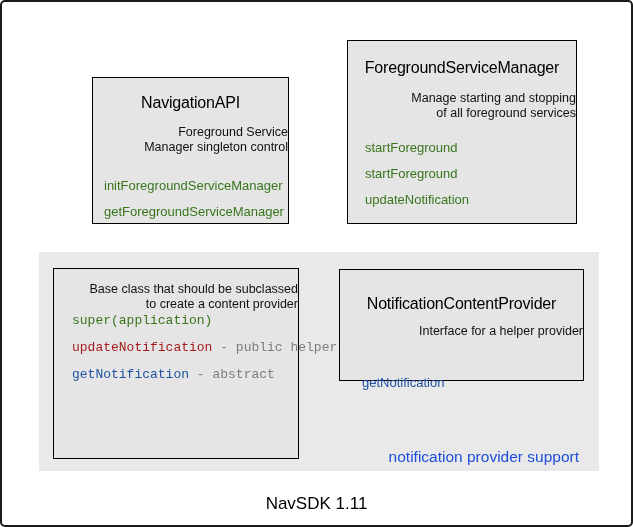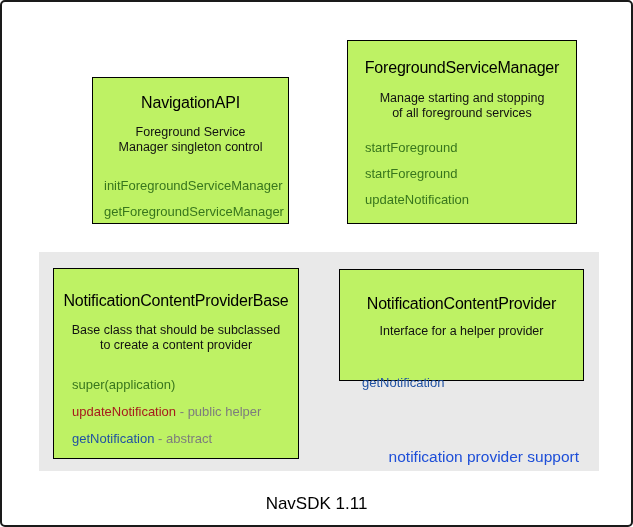--- a/index.html
+++ b/index.html
@@ -14,32 +14,32 @@
     height: 527px;
     box-sizing: border-box;
     background: #ffffff;
     border: 2px solid #1a1a1a;
     border-radius: 5px;
     overflow: hidden;
   }
   .class-box {
     position: absolute;
     box-sizing: border-box;
-    background: #bef264;
+    background: #e5e5e5;
     border: 1.5px solid #000000;
   }
   .box-title {
     text-align: center;
     font-size: 16px;
     line-height: 19px;
     color: #000000;
     letter-spacing: -0.2px;
   }
   .box-desc {
-    text-align: center;
+    text-align: right;
     font-size: 12.5px;
     line-height: 15px;
     color: #111111;
   }
   .methods { }
   .method {
     font-size: 13px;
     line-height: 17px;
     margin-bottom: 9px;
     white-space: nowrap;
@@ -72,21 +72,21 @@
     position: absolute;
     right: 20px; bottom: 5px;
     font-size: 15.5px;
     color: #1d4ed8;
   }
 
   
   #box-notification-content-provider-base { left: 14px; top: 16px; width: 246px; height: 191px; }
   #box-notification-content-provider-base .box-title { margin-top: 22px; }
   #box-notification-content-provider-base .box-desc  { margin-top: 13px; }
-  #box-notification-content-provider-base .methods   { margin-top: 23px; padding-left: 18px; }
+  #box-notification-content-provider-base .methods   { padding-left: 18px; font-family: Liberation Mono, monospace; }
   #box-notification-content-provider-base .method    { margin-bottom: 10px; }
 
   
   #box-notification-content-provider { left: 300px; top: 17px; width: 245px; height: 112px; }
   #box-notification-content-provider .box-title { margin-top: 24px; }
   #box-notification-content-provider .box-desc  { margin-top: 11px; }
   #box-notification-content-provider .methods   { margin-top: 35px; padding-left: 22px; }
 
   .footer-label {
     position: absolute;
@@ -123,21 +123,20 @@
     <div class="methods">
       <div class="method m-green">startForeground</div>
       <div class="method m-green">startForeground</div>
       <div class="method m-green">updateNotification</div>
     </div>
   </div>
 
   <div class="group-panel">
 
     <div class="class-box" id="box-notification-content-provider-base">
-      <div class="box-title">NotificationContentProviderBase</div>
       <div class="box-desc">
         <div>Base class that should be subclassed</div>
         <div>to create a content provider</div>
       </div>
       <div class="methods">
         <div class="method m-green">super(application)</div>
         <div class="method"><span class="m-red">updateNotification</span> <span class="m-suffix">- public helper</span></div>
         <div class="method"><span class="m-blue">getNotification</span> <span class="m-suffix">- abstract</span></div>
       </div>
     </div>

